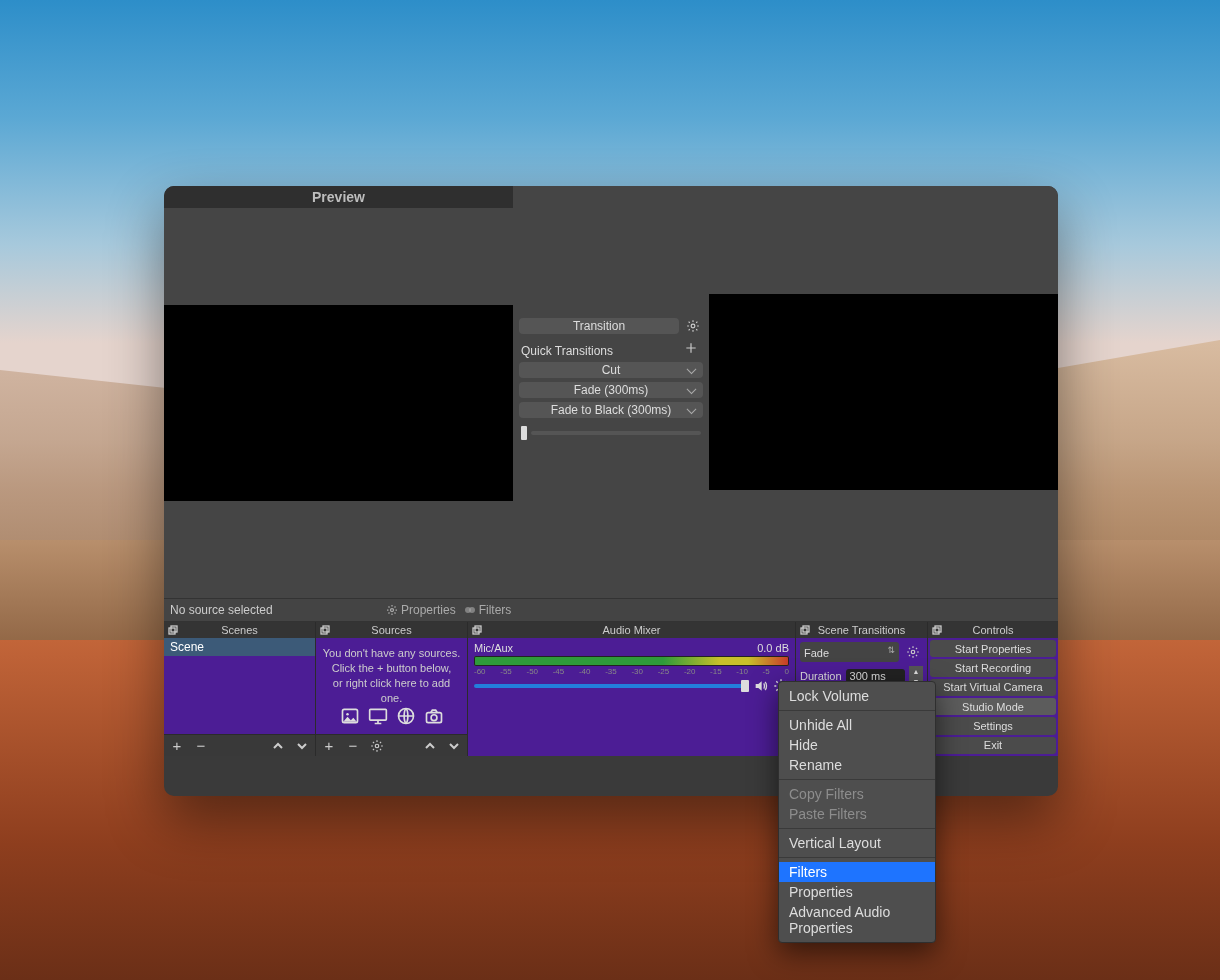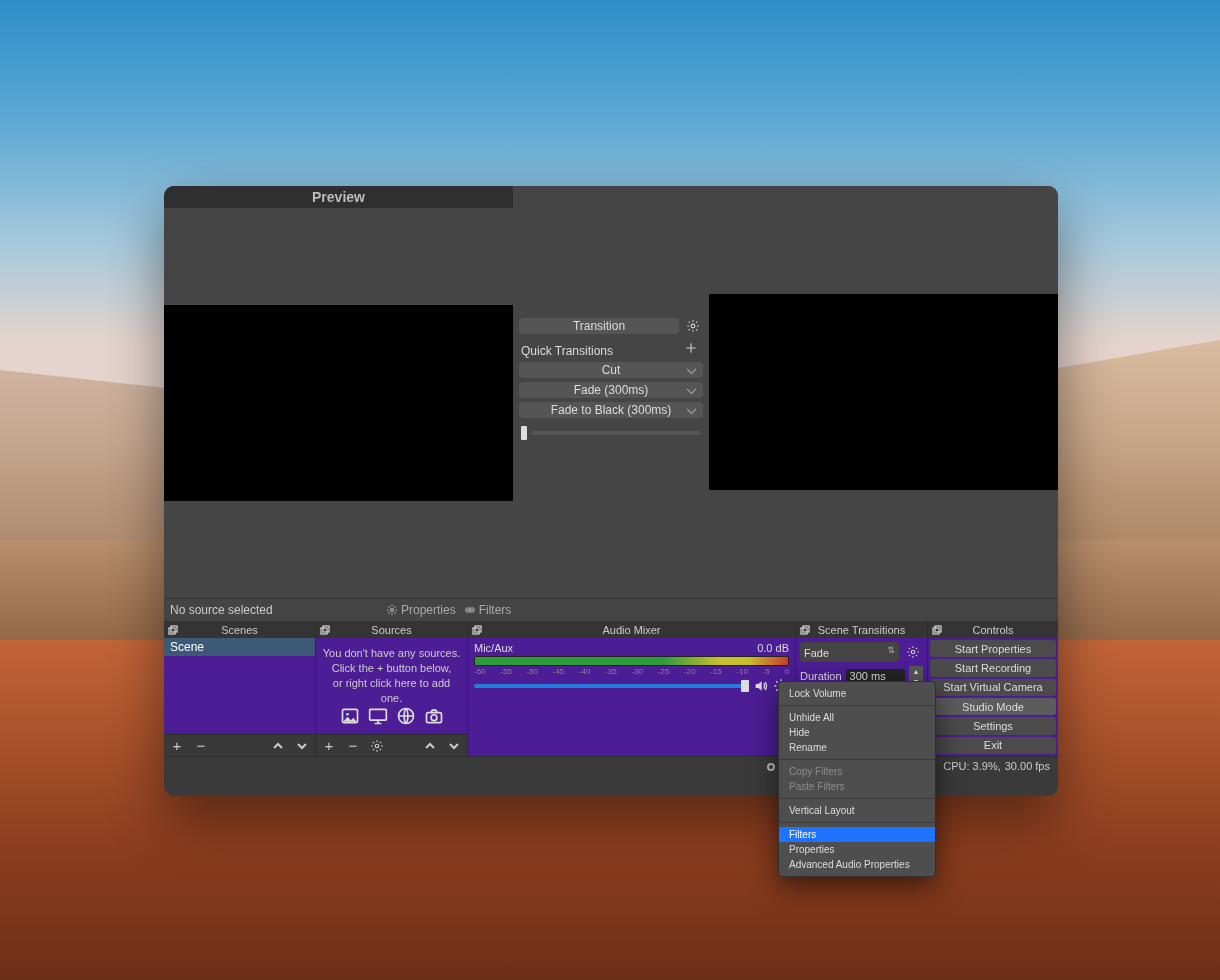--- a/index.html
+++ b/index.html
@@ -95,21 +95,21 @@
 .ctrl-btn { background:#4b4b4b; color:#ddd; border:none; height:20px; font-size:11px; border-radius:3px; cursor:pointer; display:flex; align-items:center; justify-content:center;}
 .ctrl-btn.active { background:#5c5c5c;}
 
 .status-bar { height: 18px; background:#3a3a3a; display:flex; align-items:center; justify-content:flex-end; padding:0 8px; gap:10px; font-size:11px; color:#ccc; border-top:1px solid #2d2d2d;}
 .status-bar .live-dot::before {content:""; display:inline-block; width:8px; height:8px; border:2px solid #bbb; border-radius:50%; margin-right:3px; vertical-align:-1px; box-sizing:border-box;}
 
 
 .ctx {
   position: absolute; left: 778px; top: 681px; width: 158px;
   background:#4e4e4e; color:#ddd; border:1px solid #2f2f2f; border-radius:4px;
-  padding:4px 0; font-size:10px; box-shadow: 0 10px 28px rgba(0,0,0,.55);
+  padding:4px 0; font-size:14px; box-shadow: 0 10px 28px rgba(0,0,0,.55);
 }
 .ctx-item { padding:2px 10px; cursor:default;}
 .ctx-item.disabled { color:#8d8d8d; cursor:default;}
 .ctx-item.hovered { background:#1e74ff; color:#fff;}
 .ctx-sep { height:1px; background:#3a3a3a; margin:4px 0;}
 
 
 svg { display:block; }
 </style>
 </head>
@@ -379,26 +379,20 @@
             <button class="ctrl-btn">Start Properties</button>
             <button class="ctrl-btn">Start Recording</button>
             <button class="ctrl-btn">Start Virtual Camera</button>
             <button class="ctrl-btn active">Studio Mode</button>
             <button class="ctrl-btn">Settings</button>
             <button class="ctrl-btn">Exit</button>
           </div>
       </div>
     </div>
 
-    <div class="status-bar">
-      <span class="live-dot">LIVE: 00:00:00</span>
-      <span style="visibility:hidden">REC: 00:00:00</span>
-      <span>CPU: 3.9%,</span>
-      <span style="margin-left:-6px;">30.00 fps</span>
-    </div>
   </div>
 
   <div class="ctx" id="ctx">
       <div class="ctx-item">Lock Volume</div>
       <div class="ctx-sep"></div>
       <div class="ctx-item">Unhide All</div>
       <div class="ctx-item">Hide</div>
       <div class="ctx-item">Rename</div>
       <div class="ctx-sep"></div>
       <div class="ctx-item disabled">Copy Filters</div>

